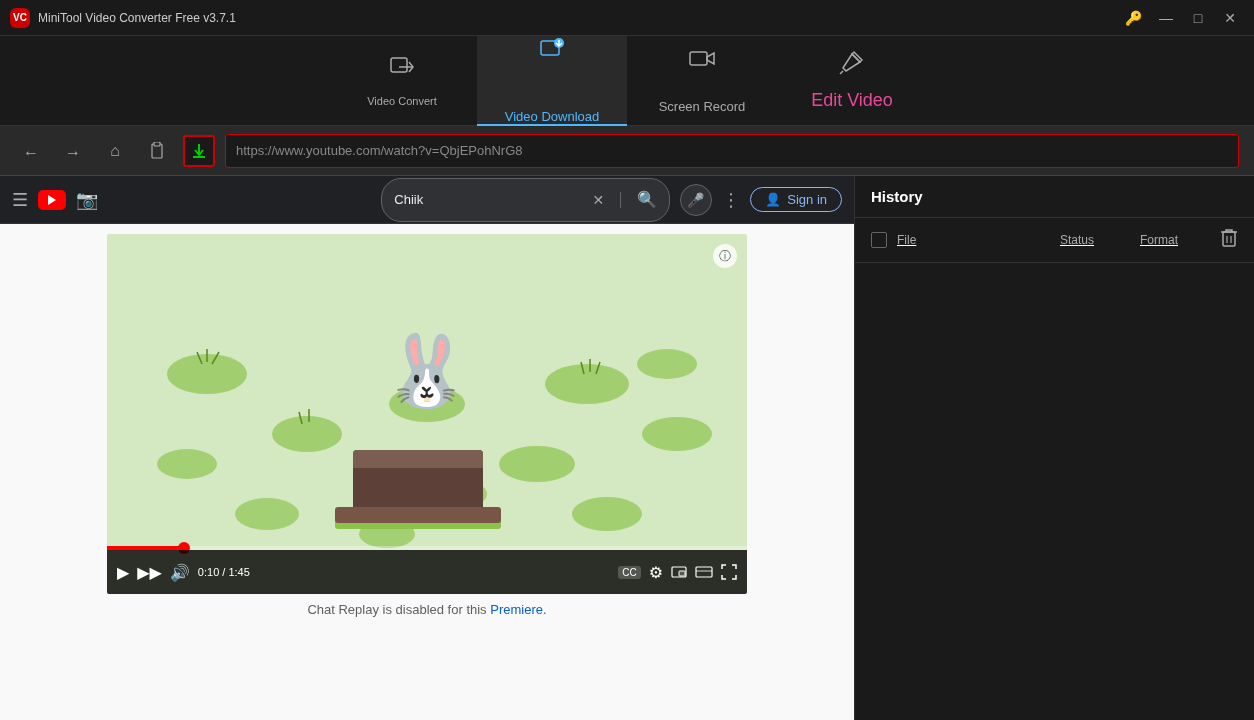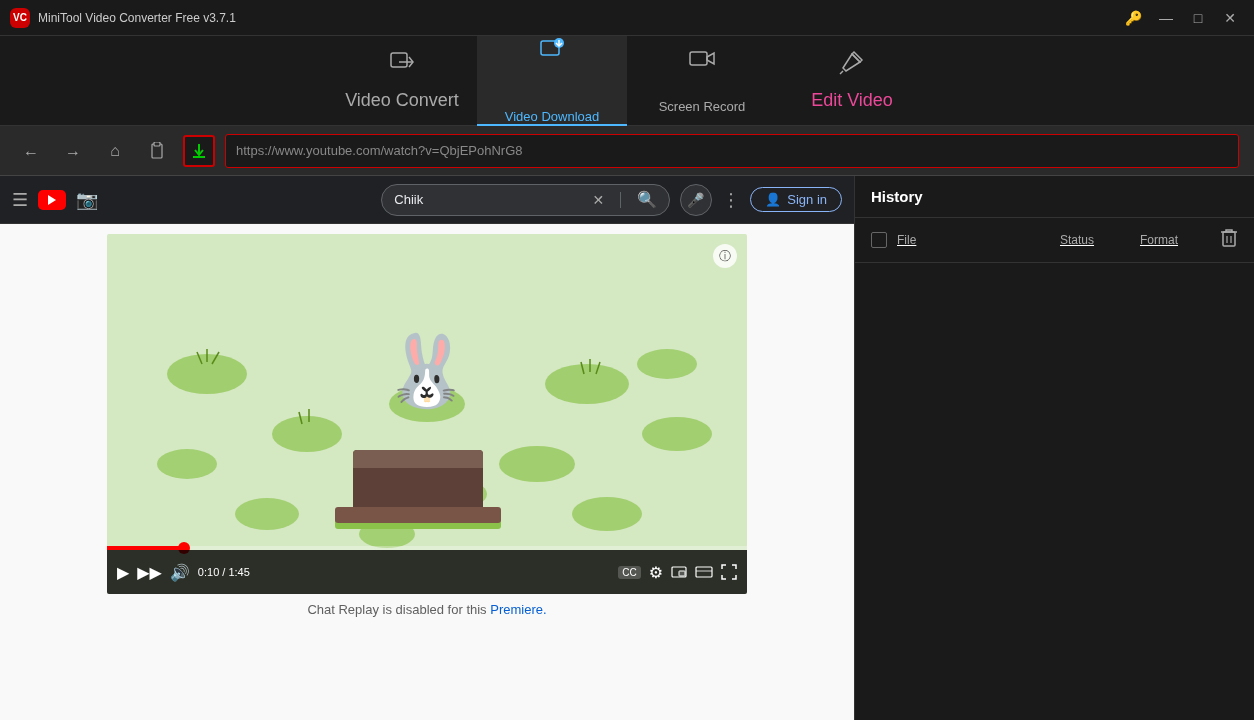--- a/index.html
+++ b/index.html
@@ -180,21 +180,21 @@
     }
     .yt-icon::after {
       content: '';
       border-left: 8px solid white;
       border-top: 5px solid transparent;
       border-bottom: 5px solid transparent;
     }
     .browser-search-bar {
       flex: 1;
       max-width: 350px;
-      height: 32px;
+      height: 44px;
       background: #303134;
       border: 1px solid #5f6368;
       border-radius: 20px;
       display: flex;
       align-items: center;
       padding: 0 12px;
       gap: 16px;
     }
     .search-text {
       flex: 1;
@@ -441,21 +441,21 @@
 
 <div id="nav-tabs">
   <div class="nav-tab">
     <div class="tab-icon">
       <svg width="28" height="28" viewBox="0 0 28 28" fill="none">
         <rect x="3" y="5" width="16" height="14" rx="2" stroke="#aaa" stroke-width="1.5" fill="none"></rect>
         <path d="M21 9 L25 14 L21 19" stroke="#aaa" stroke-width="1.5" fill="none"></path>
         <line x1="11" y1="14" x2="25" y2="14" stroke="#aaa" stroke-width="1.5"></line>
       </svg>
     </div>
-    <span style="color:#aaa;font-size:18px;">Video Convert</span>
+    <span style="color:#aaa;font-size:11px;">Video Convert</span>
   </div>
 
   <div class="nav-tab active">
     <div class="tab-icon">
       <svg width="28" height="28" viewBox="0 0 28 28" fill="none">
         <rect x="3" y="5" width="18" height="14" rx="2" stroke="#4db8ff" stroke-width="1.5" fill="none"></rect>
         <circle cx="21" cy="7" r="5" fill="#4db8ff"></circle>
         <line x1="21" y1="4" x2="21" y2="10" stroke="white" stroke-width="1.5"></line>
         <path d="M18 7 L21 10 L24 7" stroke="white" stroke-width="1.5" fill="none"></path>
       </svg>

